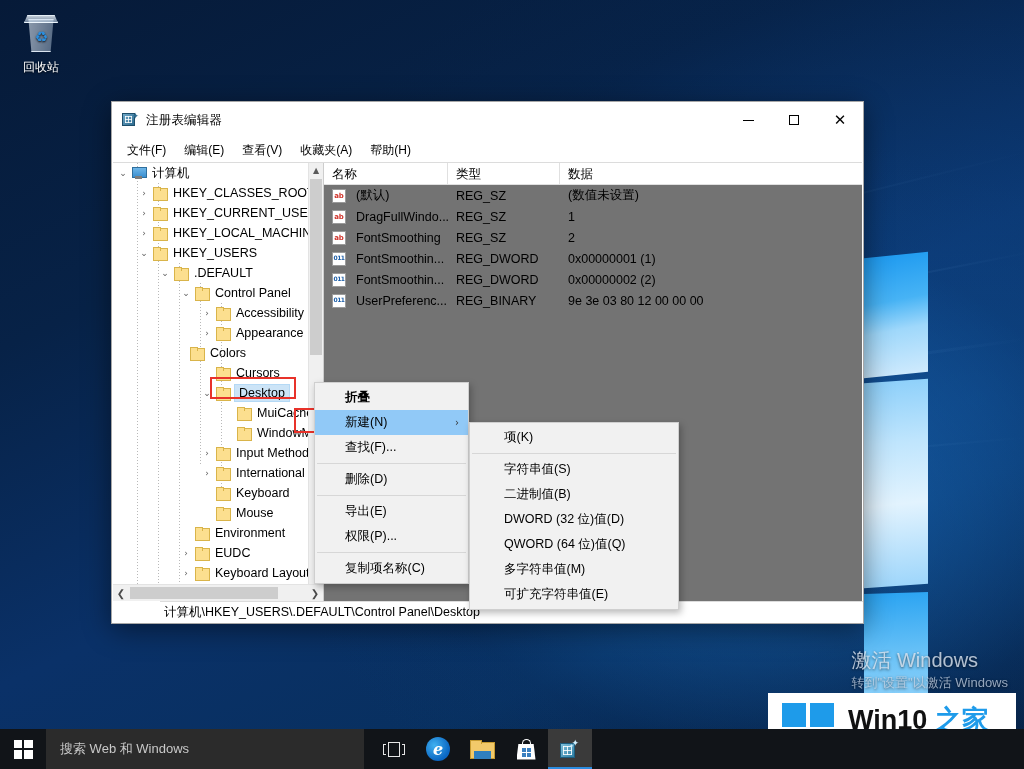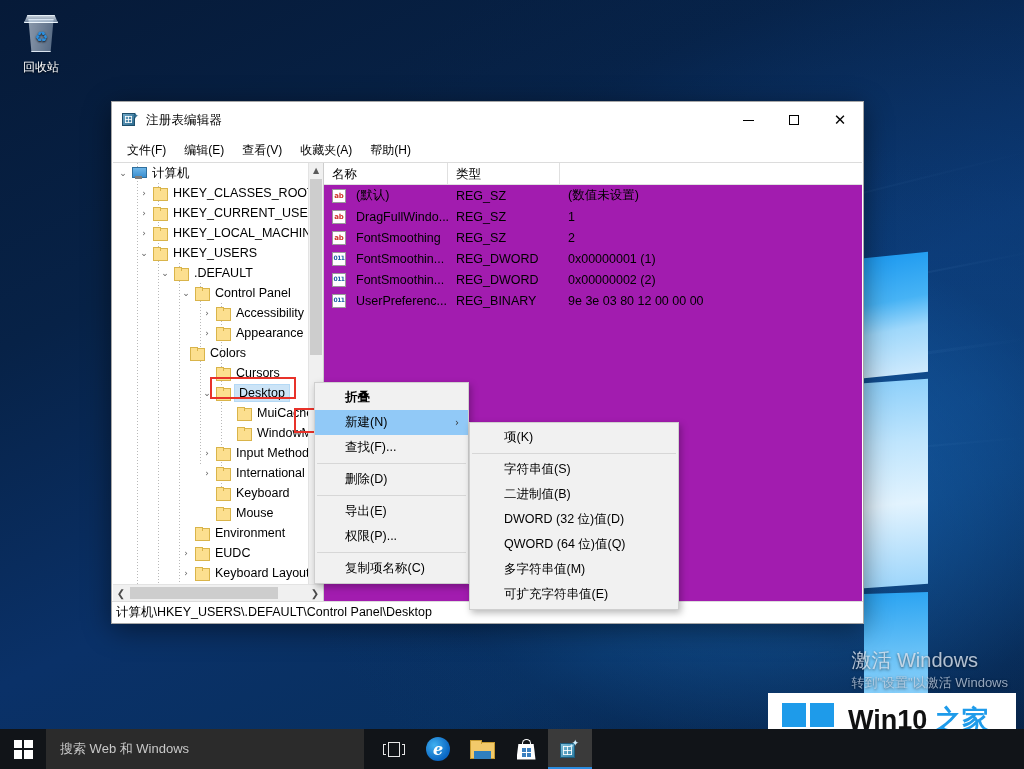--- a/index.html
+++ b/index.html
@@ -182,21 +182,21 @@
   
   #tree-hscroll {
     position: absolute; left: 0; right: 0; bottom: 0; height: 17px;
     background: #f0f0f0; border-top: 1px solid #e3e3e3;
     display: flex; align-items: center;
   }
   #tree-hscroll .harrow { width: 16px; text-align:center; font-size:10px; color:#4a4a4a; font-family:"DejaVu Sans",sans-serif; }
   #tree-hthumb { position:absolute; left:17px; width: 148px; top:2px; bottom:2px; background:#cdcdcd; }
 
   
-  #value-pane { flex: 1 1 auto; background: #a21caf; position: relative; overflow: hidden; }
+  #value-pane { flex: 1 1 auto; background: #737373; position: relative; overflow: hidden; }
   #value-header {
     display: flex; height: 22px; background: #ffffff;
     border-bottom: 1px solid #e0e0e0; font-size: 12.5px; color: #000;
   }
   #value-header .col {
     padding: 3px 0 0 8px; border-right: 1px solid #e0e0e0;
     white-space: nowrap; overflow: hidden;
   }
   .col-name { width: 124px; flex: 0 0 124px; }
   .col-type { width: 112px; flex: 0 0 112px; }
@@ -213,21 +213,21 @@
                 font-size:7px; line-height:12px; text-align:center; font-weight:bold;
                 font-family:"DejaVu Sans", sans-serif; }
   .vicon.ab .txt { color:#d0342c; }
   .vicon.bin .txt { color:#1e5fa8; font-size:6px; letter-spacing:-0.5px; }
 
   
   #statusbar {
     height: 22px; flex: 0 0 auto;
     border-top: 1px solid #dcdcdc; background: #fff;
     display: flex; align-items: center; padding-left: 4px;
-    font-size: 12.5px; color: #000; white-space: nowrap;
+    font-size: 12.5px; color: #000; white-space: nowrap; margin-left: 48px;
   }
 
   
   .ctx-menu {
     position: absolute; background: #f1f1f1;
     border: 1px solid #cfcfcf;
     box-shadow: 2px 3px 7px rgba(0,0,0,.28);
     padding: 2px 0; z-index: 60; font-size: 12.5px; color: #000; margin-left: 22px;
   }
   .ctx-item {
@@ -523,20 +523,21 @@
           <div class="harrow">❮</div>
           <div id="tree-hthumb"></div>
           <div class="harrow" style="position:absolute; right:0;">❯</div>
         </div>
       </div>
 
       <div id="value-pane">
         <div id="value-header">
           <div class="col col-name">名称</div>
           <div class="col col-type">类型</div>
+          <div class="col col-data">数据</div>
         </div>
         <div id="value-rows-host">
             <div class="value-row">
               <div class="c-name">
                 <span class="vicon ab">
                   <span class="txt">ab</span>
                 </span>
                 <span>(默认)</span>
               </div>
               <div class="c-type">REG_SZ</div>

